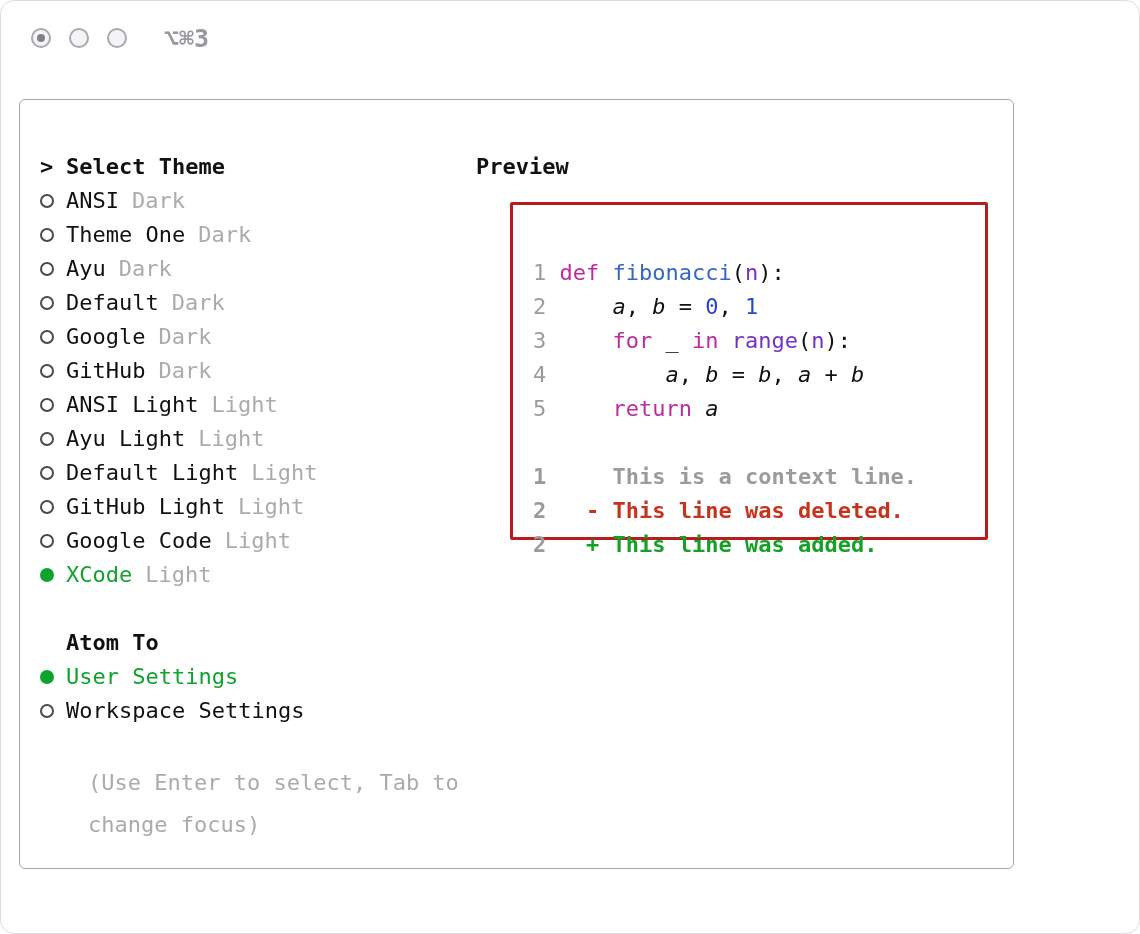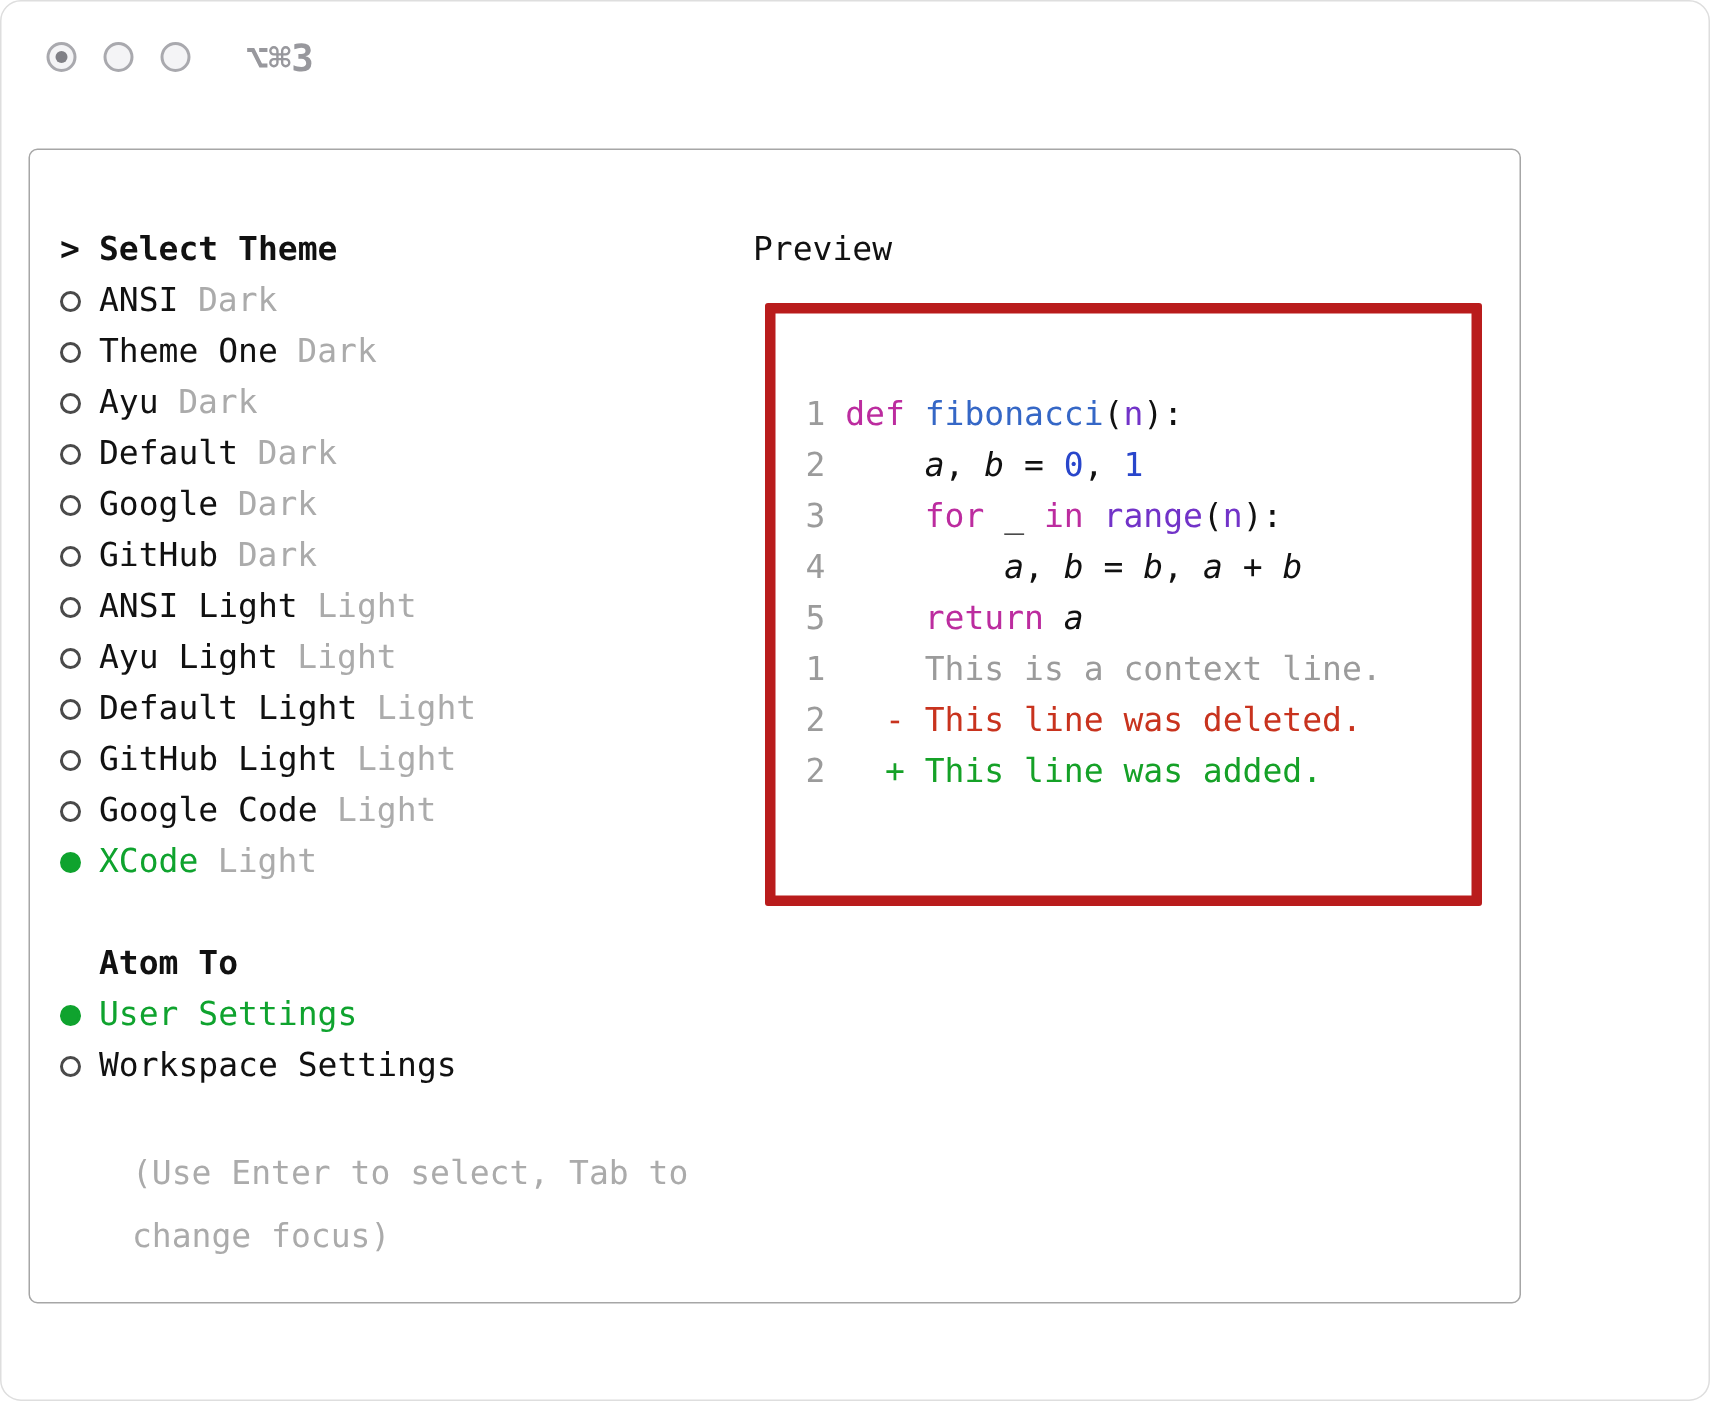--- a/index.html
+++ b/index.html
@@ -50,29 +50,29 @@
   .radio{width:14px;height:14px;border-radius:50%;border:2px solid #4a4a4a;background:transparent;}
   .selected .radio{background:var(--accent-green);border-color:var(--accent-green);}
   .selected .label{color:var(--accent-green);text-align:right;}
   .prompt{width:26px;flex:0 0 26px;font-weight:700;}
   .h{font-weight:700;}
   .tag{color:var(--muted);margin-left:13px;}
   .apply-title{padding-left:26px;font-weight:700;}
   .spacer{height:34px;}
   .hint{width:420px;line-height:42px;color:var(--muted);white-space:normal;margin-left:48px;}
   
-  .preview-title{position:absolute;left:482px;top:50px;height:34px;line-height:34px;font-weight:400;}
+  .preview-title{position:absolute;left:456px;top:50px;height:34px;line-height:34px;font-weight:700;}
   .preview-box{
-    position:absolute;left:490px;top:102px;width:478px;height:402px;
-    border:7px solid #b91c1c;border-radius:2px;background:#fff;
+    position:absolute;left:490px;top:102px;width:478px;height:338px;
+    border:3px solid #b91c1c;border-radius:2px;background:#fff;
   }
   .code{position:absolute;left:20px;top:51px;}
   .crow{height:34px;line-height:34px;white-space:pre;}
   .lnum{color:#9b9b9b;}
-  .diff-block{}
+  .diff-block{margin-top:34px;font-weight:bold;}
   .tok-keyword{color:var(--keyword);}
   .tok-function{color:var(--function);}
   .tok-number{color:var(--number);}
   .tok-builtin{color:var(--builtin);}
   .tok-param{color:var(--builtin);}
   .tok-var{font-style:italic;color:var(--text);}
   .diff-context .dtext{color:var(--context);}
   .diff-deleted .dtext{color:var(--deleted-red);}
   .diff-added .dtext{color:var(--added-green);}
 </style>

